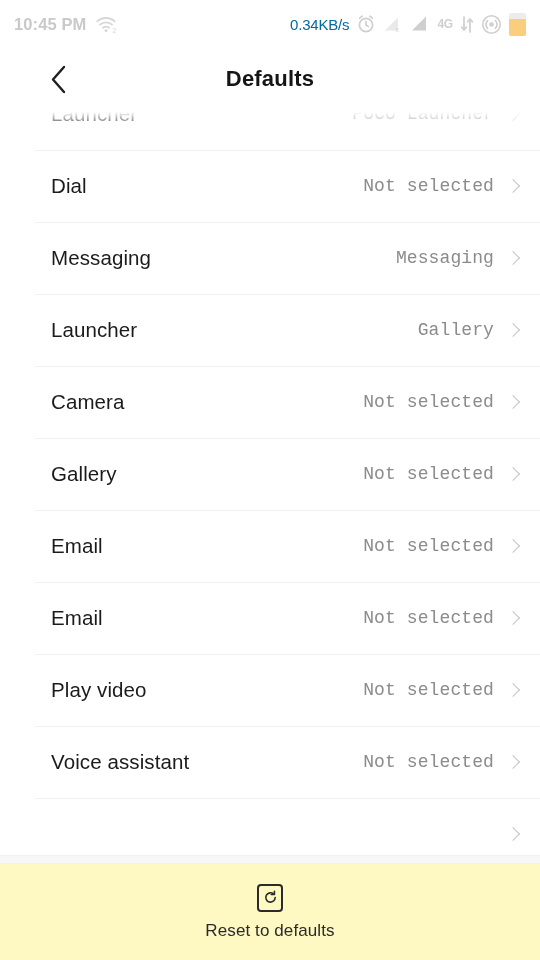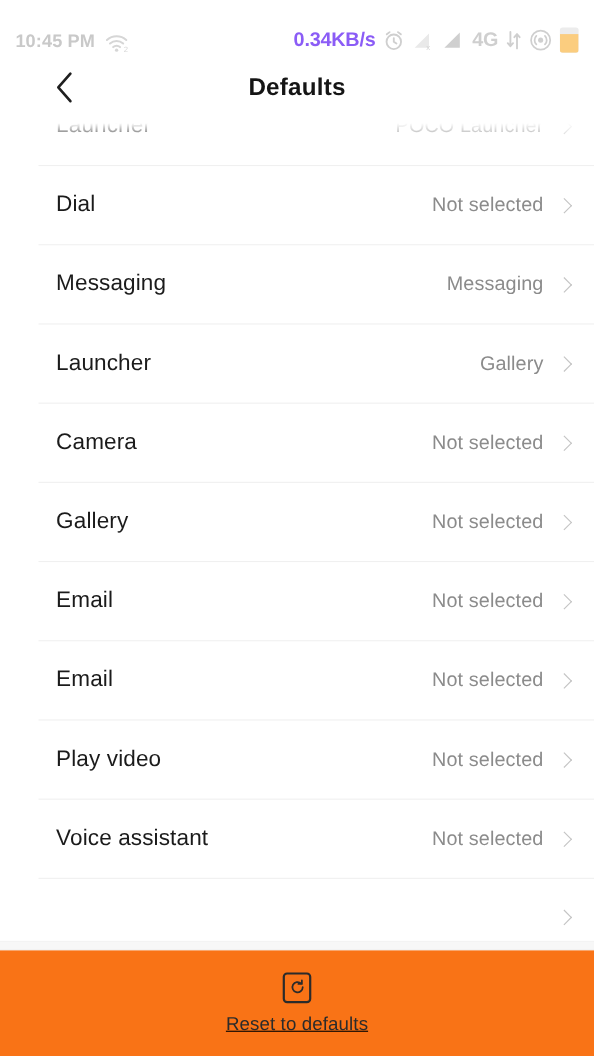--- a/index.html
+++ b/index.html
@@ -14,42 +14,42 @@
   #screen {
     position:relative;
     width:540px; height:960px;
     background:#ffffff;
     display:flex; flex-direction:column;
   }
 
   
   #status-bar {
     height:48px; flex:0 0 48px;
-    display:flex; align-items:flex-end;
+    display:flex; align-items:center;
     padding:0 14px;
     background:#ffffff;
     position:relative; z-index:30;
   }
   .sb-left { display:flex; align-items:center; gap:9px; }
   .sb-right {
     margin-left:auto;
     display:flex; align-items:center; gap:7px;
   }
   .sb-time {
     font-size:16.5px; font-weight:700;
     color:#c9c9c9; letter-spacing:.1px;
     white-space:nowrap;
   }
   .sb-speed {
-    font-size:18px; font-weight:700;
-    color:#8b5cf6; letter-spacing:-.2px;
+    font-size:15px; font-weight:400;
+    color:#0369a1; letter-spacing:-.2px;
     white-space:nowrap;
   }
   .sb-4g {
-    font-size:18px; font-weight:700;
+    font-size:12px; font-weight:700;
     color:#cfcfcf; letter-spacing:-.2px;
   }
   .sb-ico { display:block; }
 
   
   .battery {
     width:17px; height:23px;
     border-radius:2.5px;
     background:#ececec;
     position:relative; overflow:hidden;
@@ -105,21 +105,21 @@
     position:absolute; top:0; left:35px; right:0;
     height:1px; background:#f0f0f0;
   }
   .row-label {
     font-size:20.5px; font-weight:400;
     color:#1b1b1b; letter-spacing:.1px;
     white-space:nowrap;
   }
   .row-right {
     margin-left:auto;
-    display:flex; align-items:flex-end; gap:13px;
+    display:flex; align-items:flex-start; gap:13px;font-family:Liberation Mono, monospace;
   }
   .row-value {
     font-size:18px; font-weight:400;
     color:#8b8b8b; letter-spacing:.1px;
     white-space:nowrap;
   }
   .row-value:empty { display:none; }
 
   
   .chev {
@@ -146,26 +146,25 @@
 
   
   #gap-band {
     flex:0 0 9px;
     background:#f7f7f7;
     border-top:1px solid #f0f0f0;
     border-bottom:1px solid #f0f0f0;
   }
   #bottom-bar {
     flex:0 0 96px;
-    background:#f97316;
+    background:#fef9c3;
     display:flex; flex-direction:column;
     align-items:center; justify-content:center;
     gap:9px;
     cursor:pointer;
-    text-decoration:underline;
   }
   #reset-icon {
     width:26px; height:28px;
     border:2px solid #2b2b2b;
     border-radius:4px;
     display:flex; align-items:center; justify-content:center;
   }
   #reset-label {
     font-size:17px; color:#2b2b2b; letter-spacing:.1px;
   }

